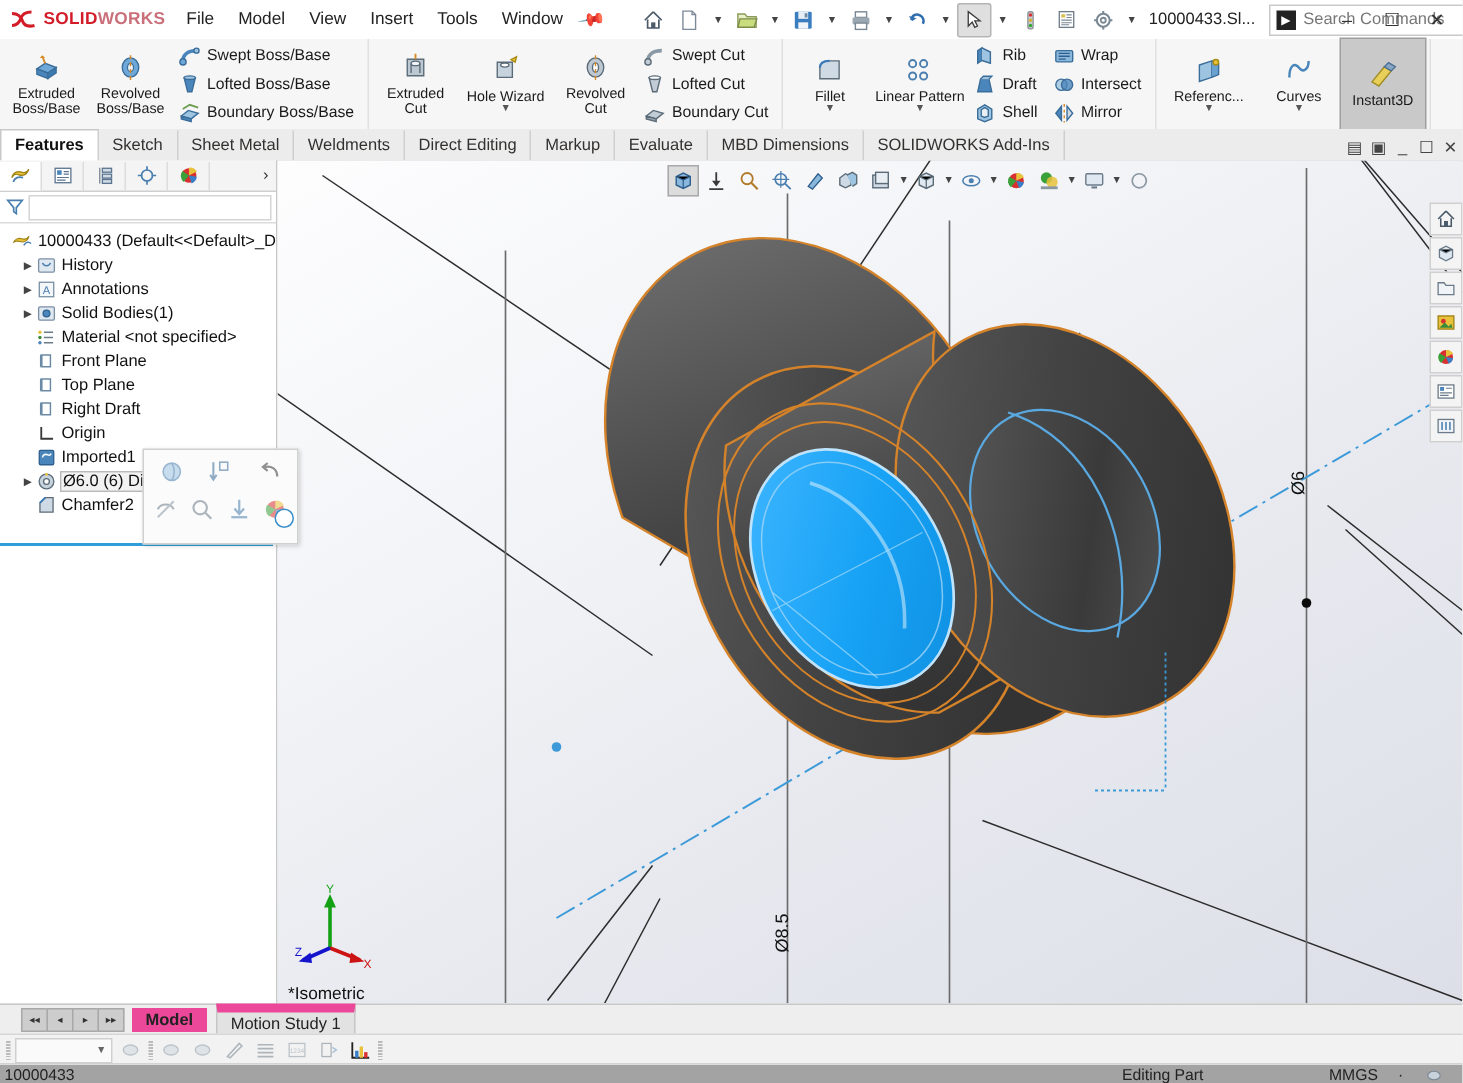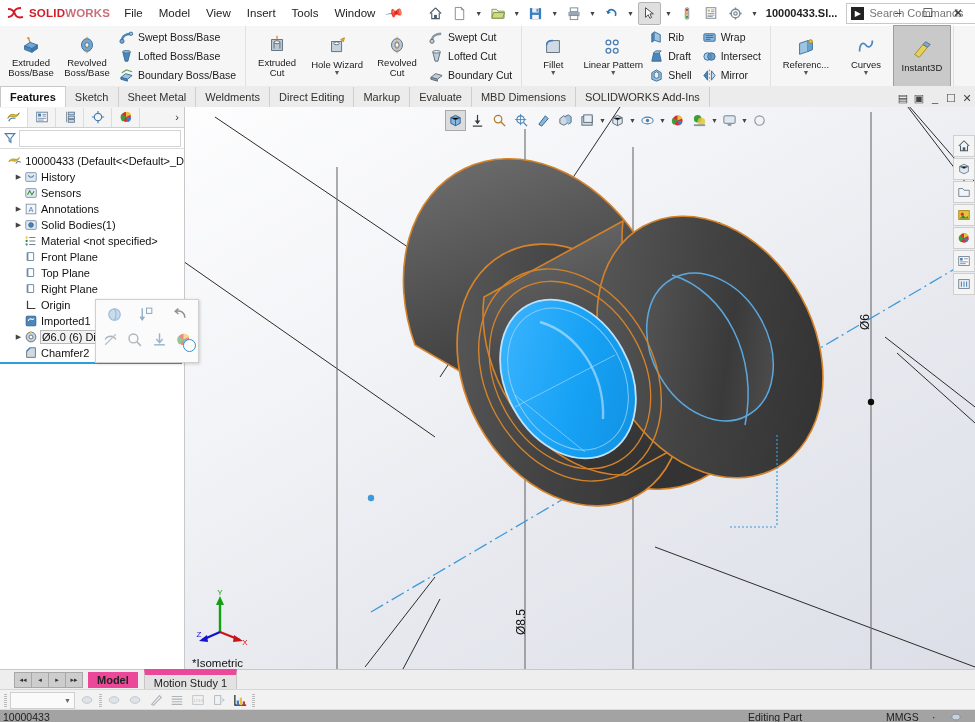--- a/index.html
+++ b/index.html
@@ -19,21 +19,21 @@
   .logo .sw{color:#d21d28;font-weight:bold;font-size:11.5px;letter-spacing:.2px;margin-left:3px;}
   .logo .sw .lite{color:#c9707a;}
   .menubar{display:flex;align-items:center;gap:0px;margin-left:6px;}
   .menubar div{padding:3px 8px;font-size:11.5px;color:#222;cursor:default;}
   .pin{margin-left:4px;color:#555;font-size:12px;transform:rotate(35deg);display:inline-block;}
   .tb-icons{display:flex;align-items:center;margin-left:22px;gap:1px;}
   .tbi{width:21px;height:21px;display:flex;align-items:center;justify-content:center;
     border:1px solid transparent;border-radius:2px;}
   .tbi.sel{background:#dfdfdf;border-color:#b4b4b4;}
   .caret{font-size:7px;color:#444;padding:0 3px;}
-  .docname{font-size:11px;color:#222;margin-left:4px;white-space:nowrap;font-weight:bold;}
+  .docname{font-size:11px;color:#222;margin-left:4px;white-space:nowrap;}
   .searchbox{margin-left:8px;width:168px;height:19px;border:1px solid #c9c9c9;background:#fff;
     display:flex;align-items:center;gap:5px;padding:0 4px;}
   .searchbox .swicon{width:13px;height:13px;background:#222;color:#fff;font-size:8px;
     display:flex;align-items:center;justify-content:center;}
   .searchbox .ph{flex:1;color:#777;font-size:11px;}
   .winbtns{position:absolute;right:2px;top:0;display:flex;align-items:center;height:26px;}
   .winbtns span{width:30px;text-align:center;font-size:12px;color:#333;cursor:default;}
 
   
   .ribbon{position:absolute;left:0;top:26px;width:975px;height:60px;background:#f6f6f6;
@@ -568,30 +568,20 @@
         <span class="exp">▶</span>
         <span class="ticn">
             <svg width="14" height="14" viewBox="0 0 16 16">
               <rect x="2" y="3" width="12" height="10" rx="1" fill="#dfe8f0" stroke="#7a8fa4"></rect>
               <path d="M5 6 C6 9 10 9 11 6" stroke="#4a7fb0" stroke-width="1.2" fill="none"></path>
             </svg>
           </span>
         <span class="tlbl">History</span>
       </div>
       <div class="tnode ind1">
-        <span class="exp"></span>
-        <span class="ticn">
-            <svg width="14" height="14" viewBox="0 0 16 16">
-              <rect x="2" y="3" width="12" height="10" rx="1" fill="#dfe8f0" stroke="#7a8fa4"></rect>
-              <path d="M4 10 L6.5 5.5 L9 10 L11.5 6" stroke="#3a8a3a" stroke-width="1.2" fill="none"></path>
-            </svg>
-          </span>
-        <span class="tlbl">Sensors</span>
-      </div>
-      <div class="tnode ind1">
         <span class="exp">▶</span>
         <span class="ticn">
             <svg width="14" height="14" viewBox="0 0 16 16">
               <rect x="2.5" y="2.5" width="11" height="11" fill="#f4f7fa" stroke="#7a8fa4"></rect>
               <text x="8" y="11.5" font-size="8.5" text-anchor="middle" fill="#4a7fb0" font-family="Liberation Sans">A</text>
             </svg>
           </span>
         <span class="tlbl">Annotations</span>
       </div>
       <div class="tnode ind1">
@@ -637,21 +627,21 @@
         <span class="tlbl">Top Plane</span>
       </div>
       <div class="tnode ind1">
         <span class="exp"></span>
         <span class="ticn">
             <svg width="14" height="14" viewBox="0 0 16 16">
               <path d="M4 3 L11 3 L11 12 L4 12 Z" fill="none" stroke="#6b8aa6" stroke-width="1.1"></path>
               <path d="M4 3 L4 12" stroke="#6b8aa6" stroke-width="2"></path>
             </svg>
           </span>
-        <span class="tlbl">Right Plane</span>
+        <span class="tlbl">Right Draft</span>
       </div>
       <div class="tnode ind1">
         <span class="exp"></span>
         <span class="ticn">
             <svg width="14" height="14" viewBox="0 0 16 16">
               <path d="M4 3 V12 H13" stroke="#3a3a3a" stroke-width="1.4" fill="none"></path>
             </svg>
           </span>
         <span class="tlbl">Origin</span>
       </div>

